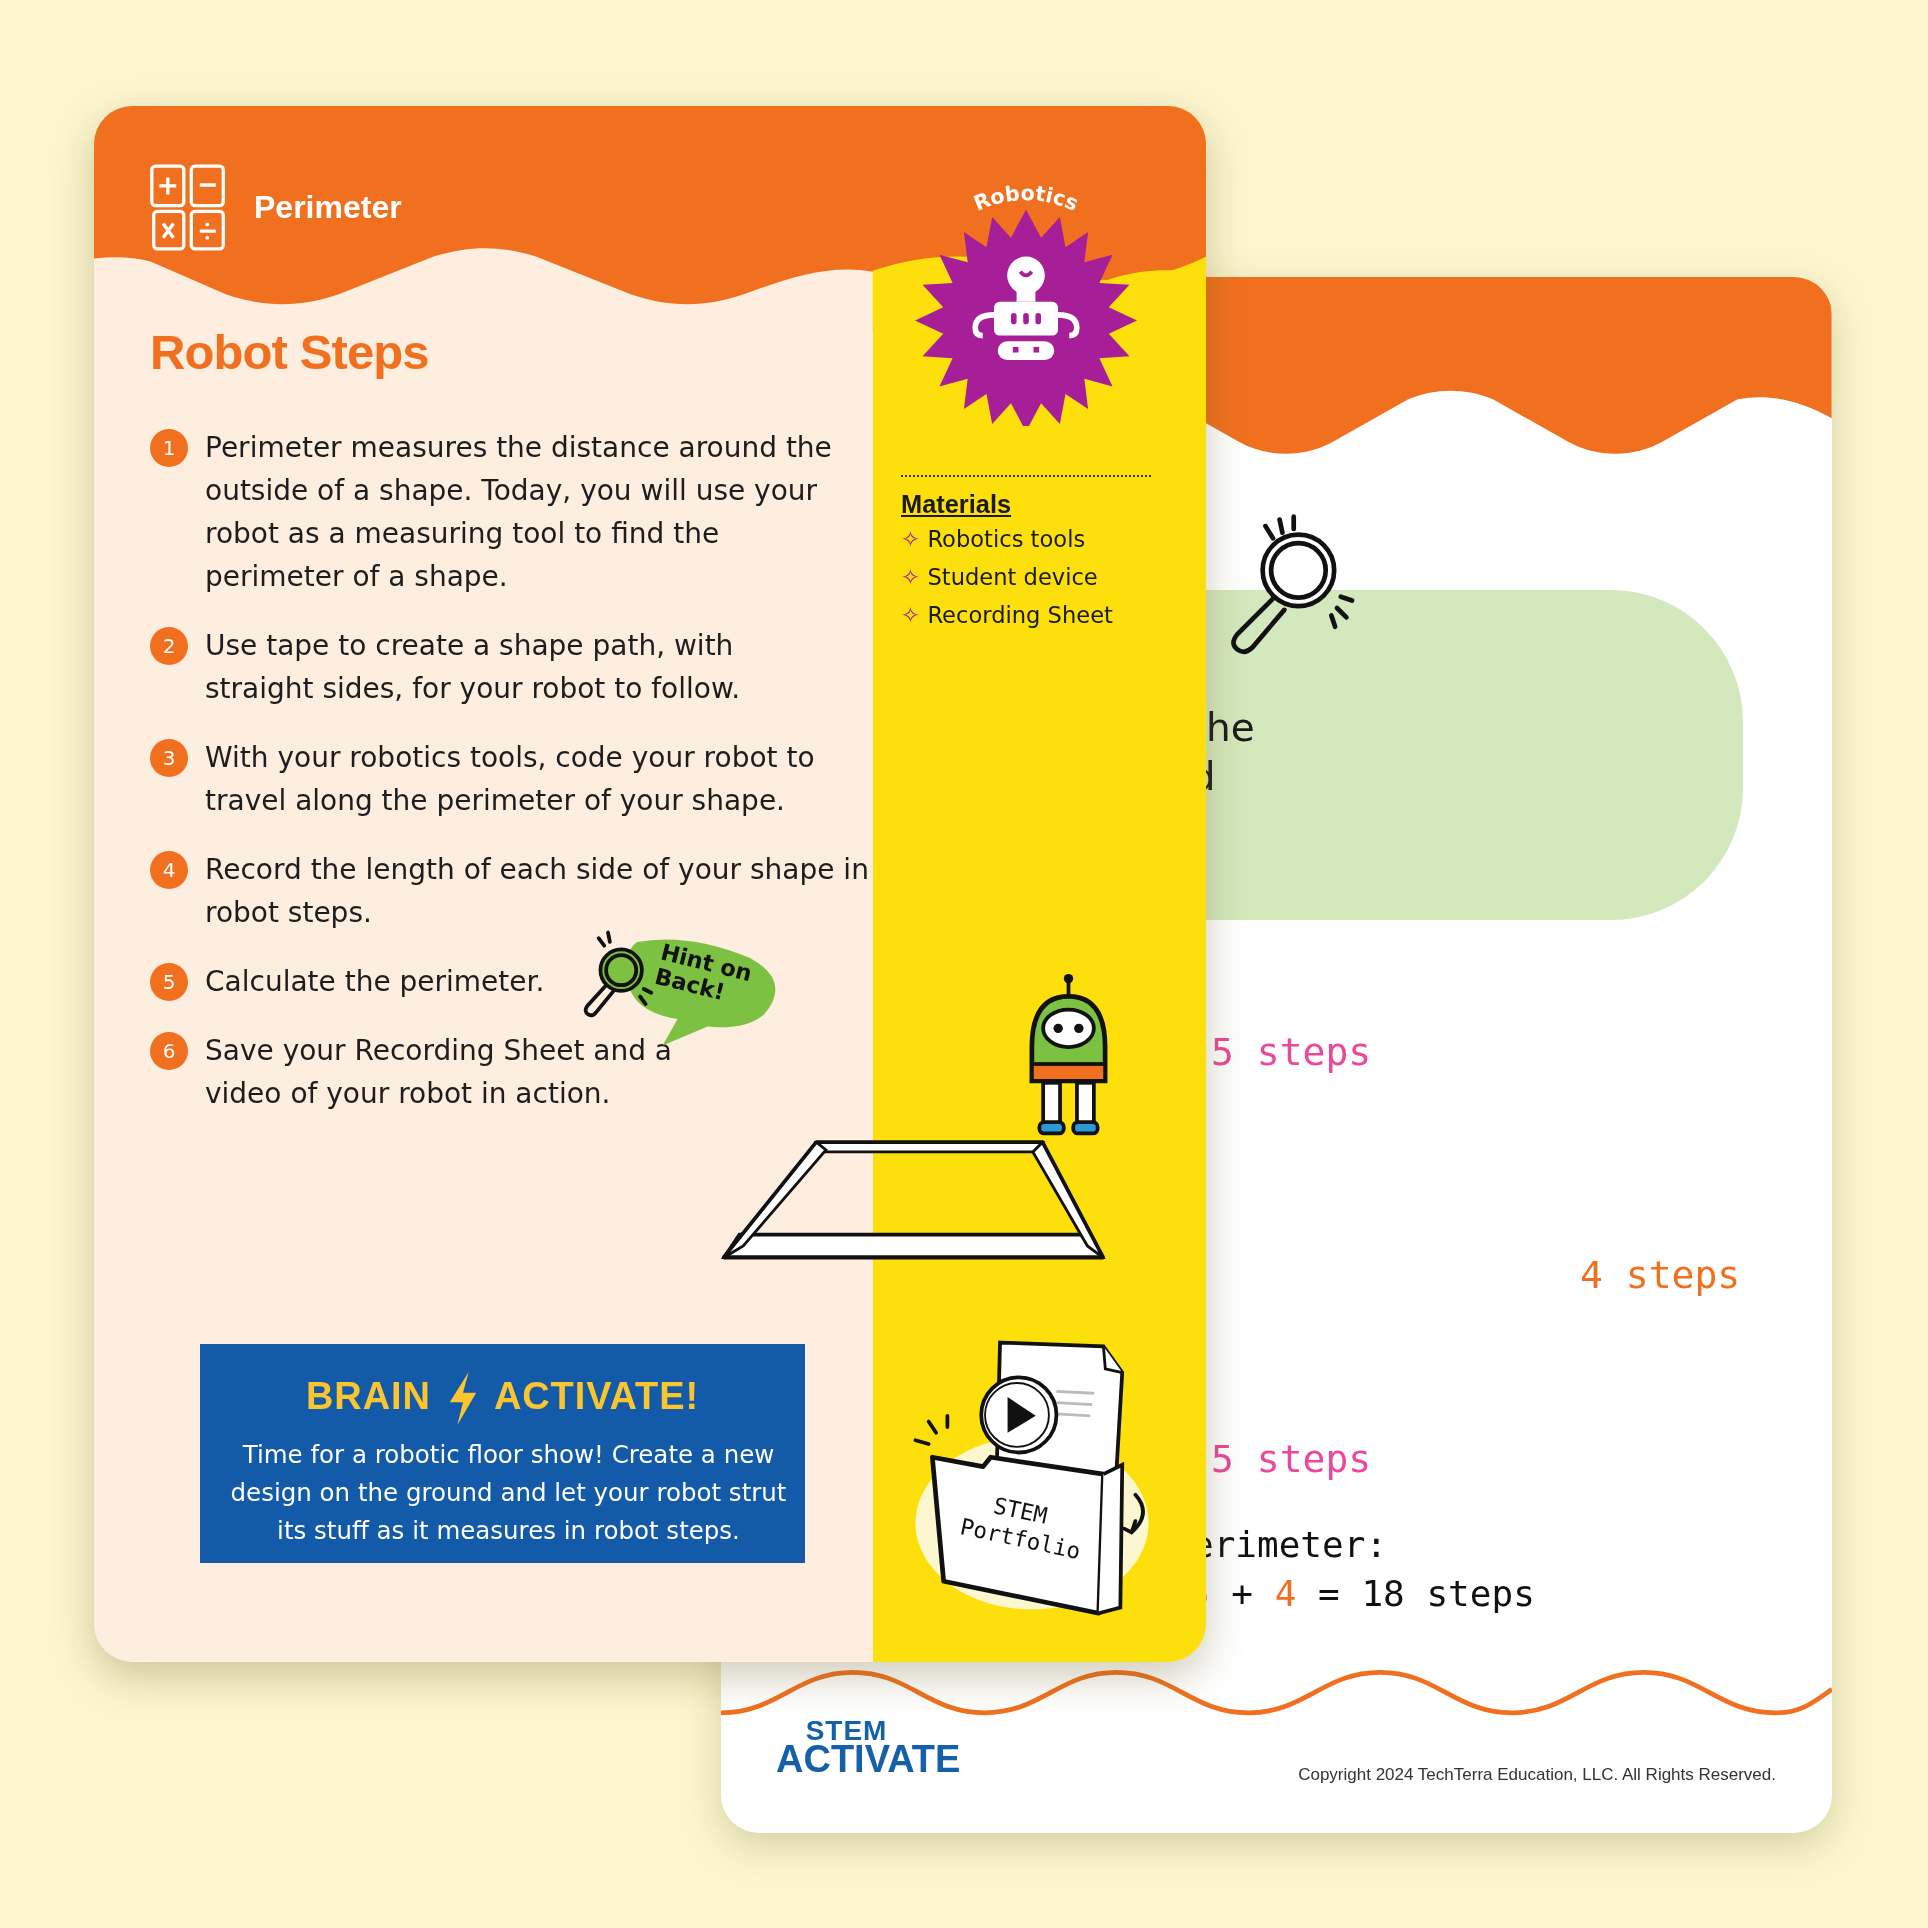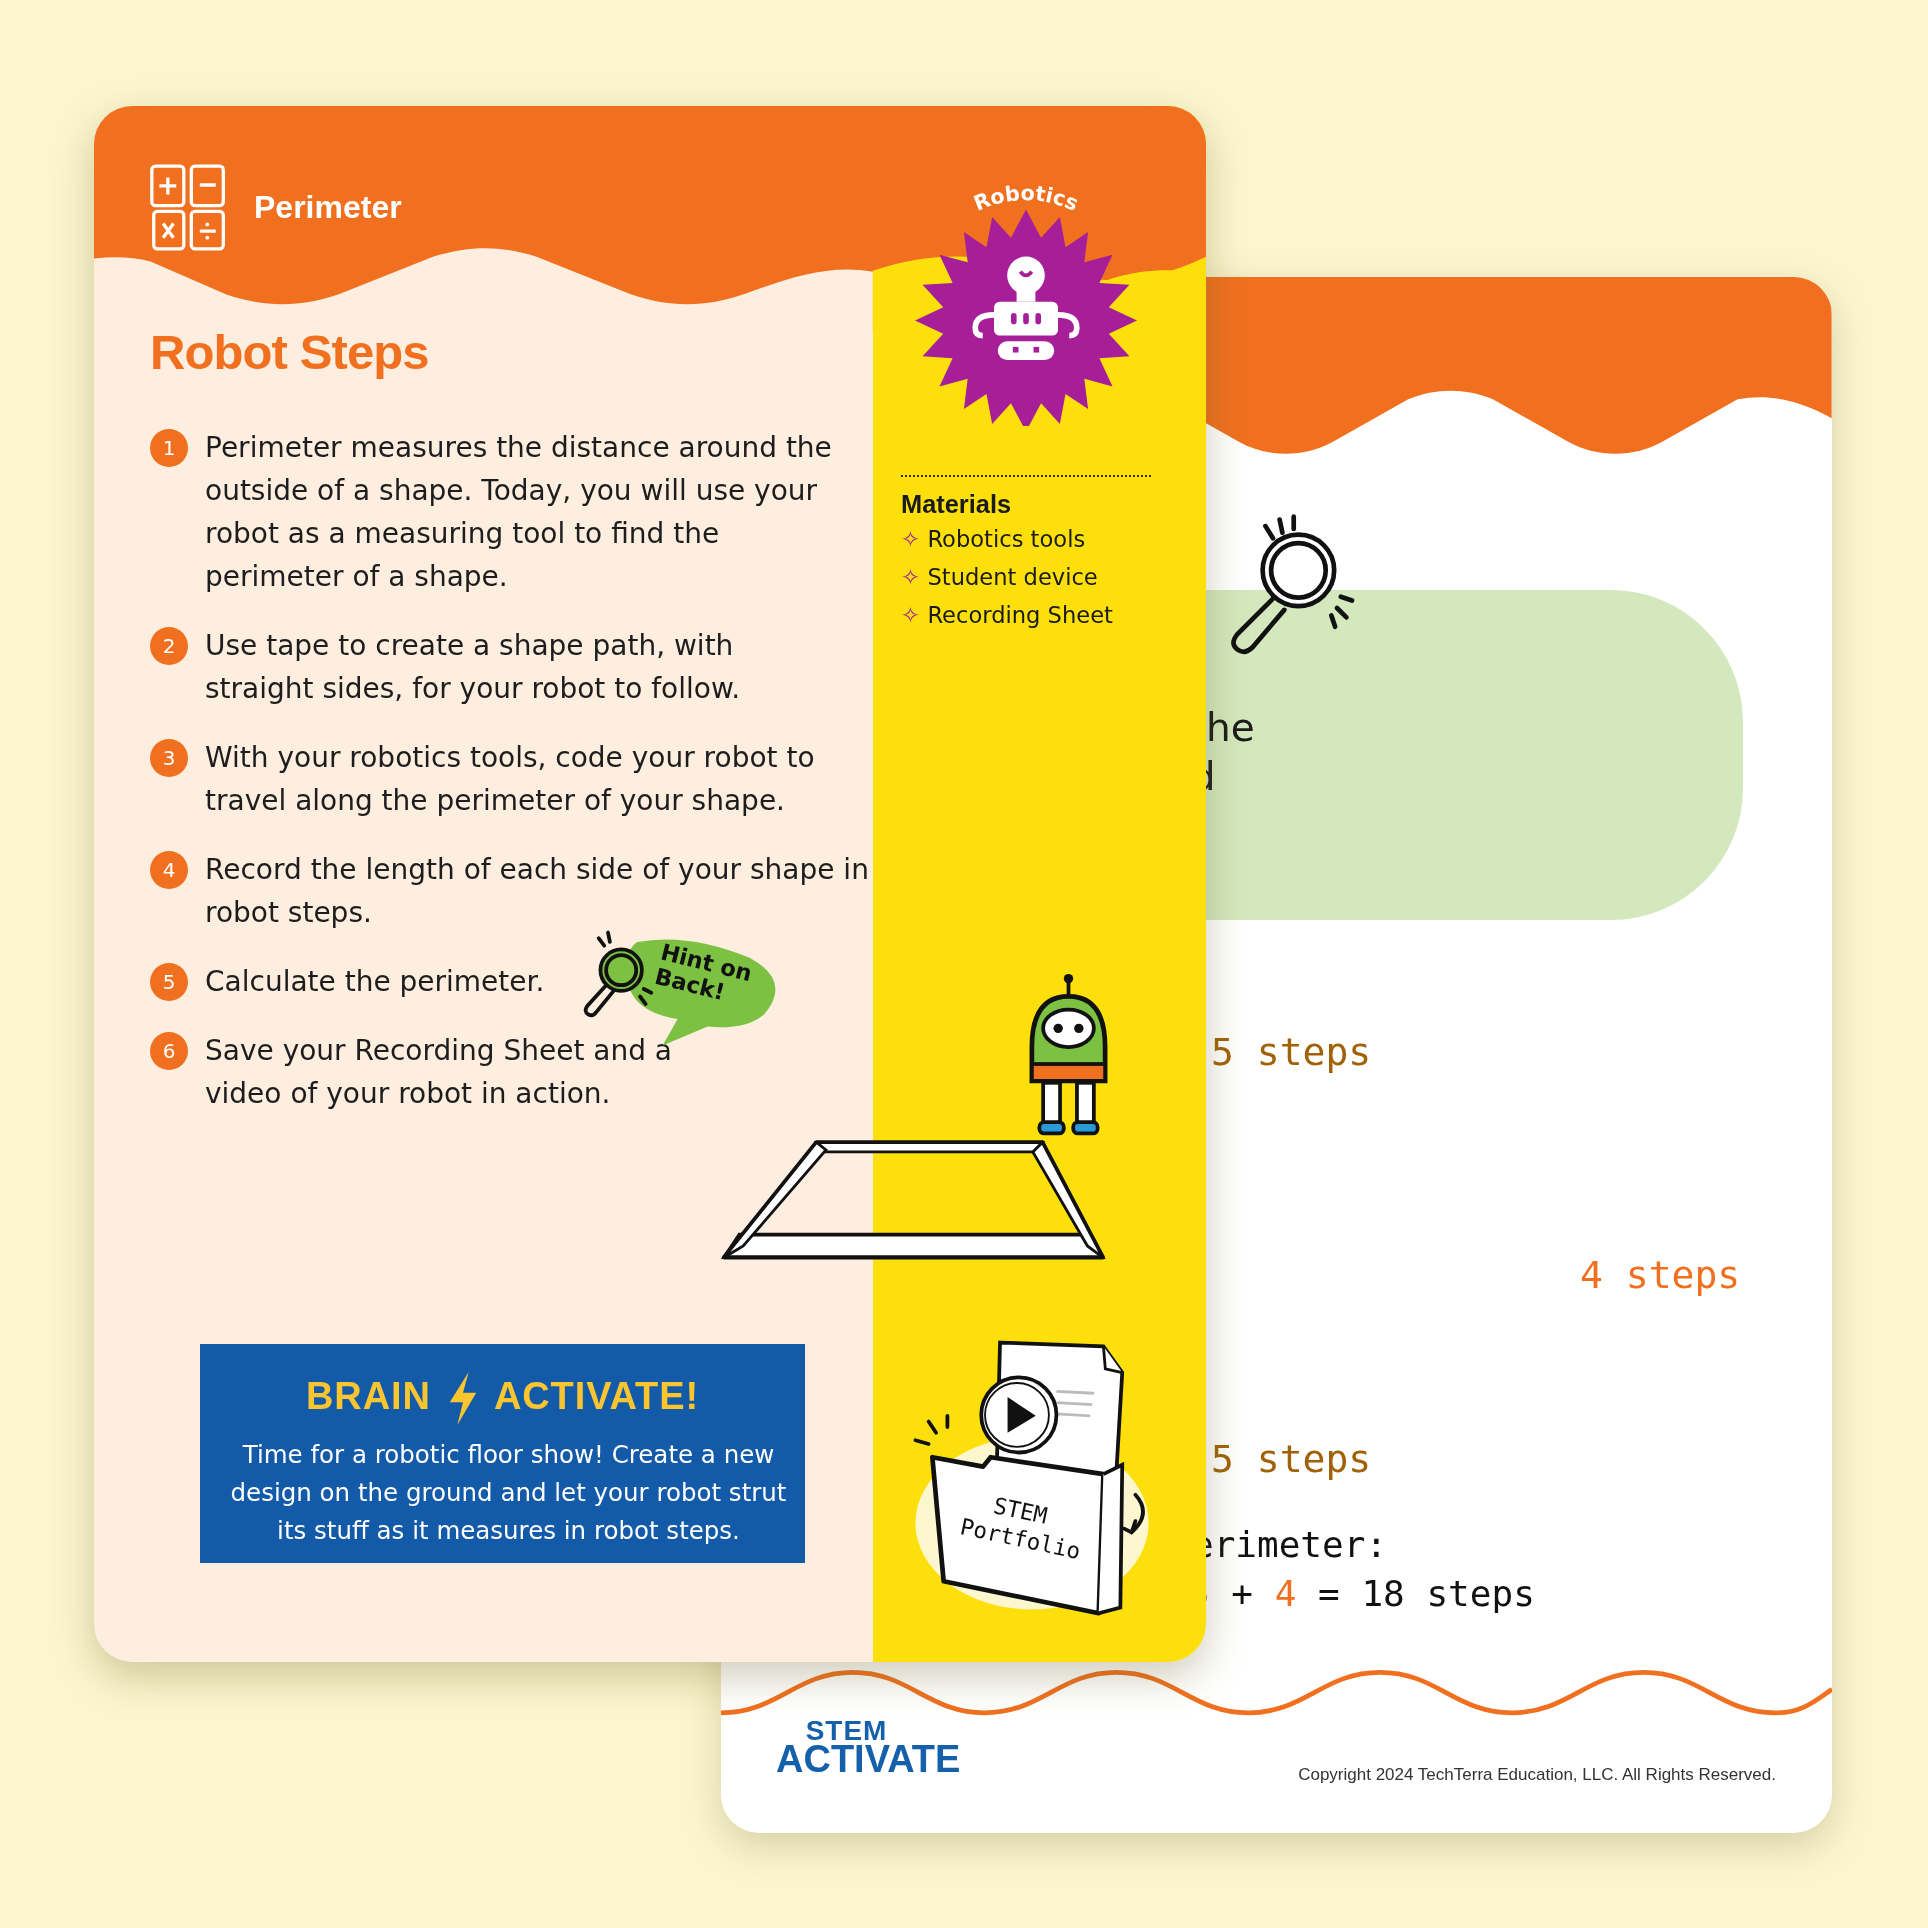--- a/index.html
+++ b/index.html
@@ -4,21 +4,21 @@
 <style>
   html,body{margin:0;padding:0;}
   body{width:1928px;height:1928px;background:#fcf6cf;position:relative;overflow:hidden;font-family:"Liberation Sans","DejaVu Sans",sans-serif;}
   
   .back-card{position:absolute;left:721px;top:277px;width:1111px;height:1556px;background:#ffffff;border-radius:38px;overflow:hidden;box-shadow:0 13px 38px rgba(120,110,60,0.28);}
   .back-header{position:absolute;left:0;top:0;width:100%;height:207px;}
   .back-hint-box{position:absolute;left:0;top:313px;width:1022px;height:330px;background:#d3e8bc;border-radius:0 132px 132px 0;}
   .back-hint-text{position:absolute;left:9.4px;top:113px;width:998px;font-size:39px;line-height:49px;color:#1b1b1b;white-space:pre;font-family:"DejaVu Sans",sans-serif;}
   .back-magnifier{position:absolute;left:488px;top:235px;width:160px;height:160px;}
   .step-label{position:absolute;font-family:"DejaVu Sans Mono","Liberation Mono",monospace;font-size:38px;}
-  .blue{color:#a16207;}
+  .blue{color:#ec4899;}
   .orange{color:#f0701f;}
   .back-diagram{position:absolute;left:0;top:734px;width:847px;height:772px;}
   .perim-label{position:absolute;left:471px;top:1247px;font-family:"DejaVu Sans Mono",monospace;font-size:36px;color:#111;}
   .perim-eq{position:absolute;left:471px;top:1298px;font-family:"DejaVu Sans Mono",monospace;font-size:36px;color:#111;}
   .back-wave{position:absolute;left:0;top:1384px;width:100%;height:66px;}
   .stem-logo{position:absolute;left:55px;top:1441px;width:141px;color:#1560ab;font-weight:bold;text-align:center;}
   .stem-logo .l1{font-size:28px;line-height:26px;letter-spacing:0.9px;}
   .stem-logo .l2{font-size:38px;line-height:30px;letter-spacing:0px;}
   .copyright{position:absolute;right:56px;top:1488px;font-size:17px;color:#333;}
 
@@ -31,21 +31,21 @@
   .gear-badge{position:absolute;left:805px;top:47px;width:254px;height:273px;}
   .page-title{position:absolute;left:56px;top:218px;font-size:49px;font-weight:bold;color:#f0701f;letter-spacing:-0.9px;}
   .steps{position:absolute;left:56px;top:320px;width:716px;}
   .step{position:relative;padding-left:55px;font-size:28px;line-height:43px;color:#1d1d1d;font-family:"DejaVu Sans",sans-serif;}
   .step-num{position:absolute;left:0;top:2.8px;width:38px;height:38px;border-radius:50%;background:#f0701f;color:#fff;font-size:20px;line-height:38px;text-align:center;}
   .hint-bubble{position:absolute;left:482px;top:819px;width:207px;height:127px;}
   .hint-text{position:absolute;left:563px;top:844px;transform:rotate(14deg);font-size:22.6px;line-height:24.5px;color:#111;font-weight:bold;font-family:"DejaVu Sans",sans-serif;}
   .tape{position:absolute;left:621px;top:1008px;width:395px;height:151px;}
   .materials{position:absolute;left:807px;top:369px;width:254px;}
   .dots{border-top:2.8px dotted #3a2f00;width:250px;margin-bottom:11.3px;}
-  .mat-title{font-size:25.4px;font-weight:bold;color:#1a1a1a;line-height:32px;}
+  .mat-title{font-size:25.4px;font-weight:bold;color:#1a1a1a;line-height:32px;text-decoration:underline;}
   .mat-item{font-size:22.6px;color:#1a1a1a;line-height:38px;font-family:"DejaVu Sans",sans-serif;}
   .mat-item .star{color:#a61f99;margin-right:7.5px;}
   .robot-front{position:absolute;left:932px;top:866px;width:85px;height:169px;}
   .portfolio{position:absolute;left:812px;top:1229px;width:252px;height:282px;}
   .brain-box{position:absolute;left:106px;top:1238px;width:605px;height:219px;background:#135aa8;}
   .brain-title{position:absolute;left:0;top:28px;width:100%;text-align:center;font-size:38px;font-weight:bold;color:#fbc530;letter-spacing:0.9px;}
   .brain-title .bolt{display:inline-block;width:34px;height:53px;vertical-align:middle;margin:0 3.8px;}
   .brain-text{position:absolute;left:26px;top:92px;width:565px;font-size:24.5px;line-height:38px;color:#ffffff;font-family:"DejaVu Sans",sans-serif;text-align:center;}
 </style>
 </head>

